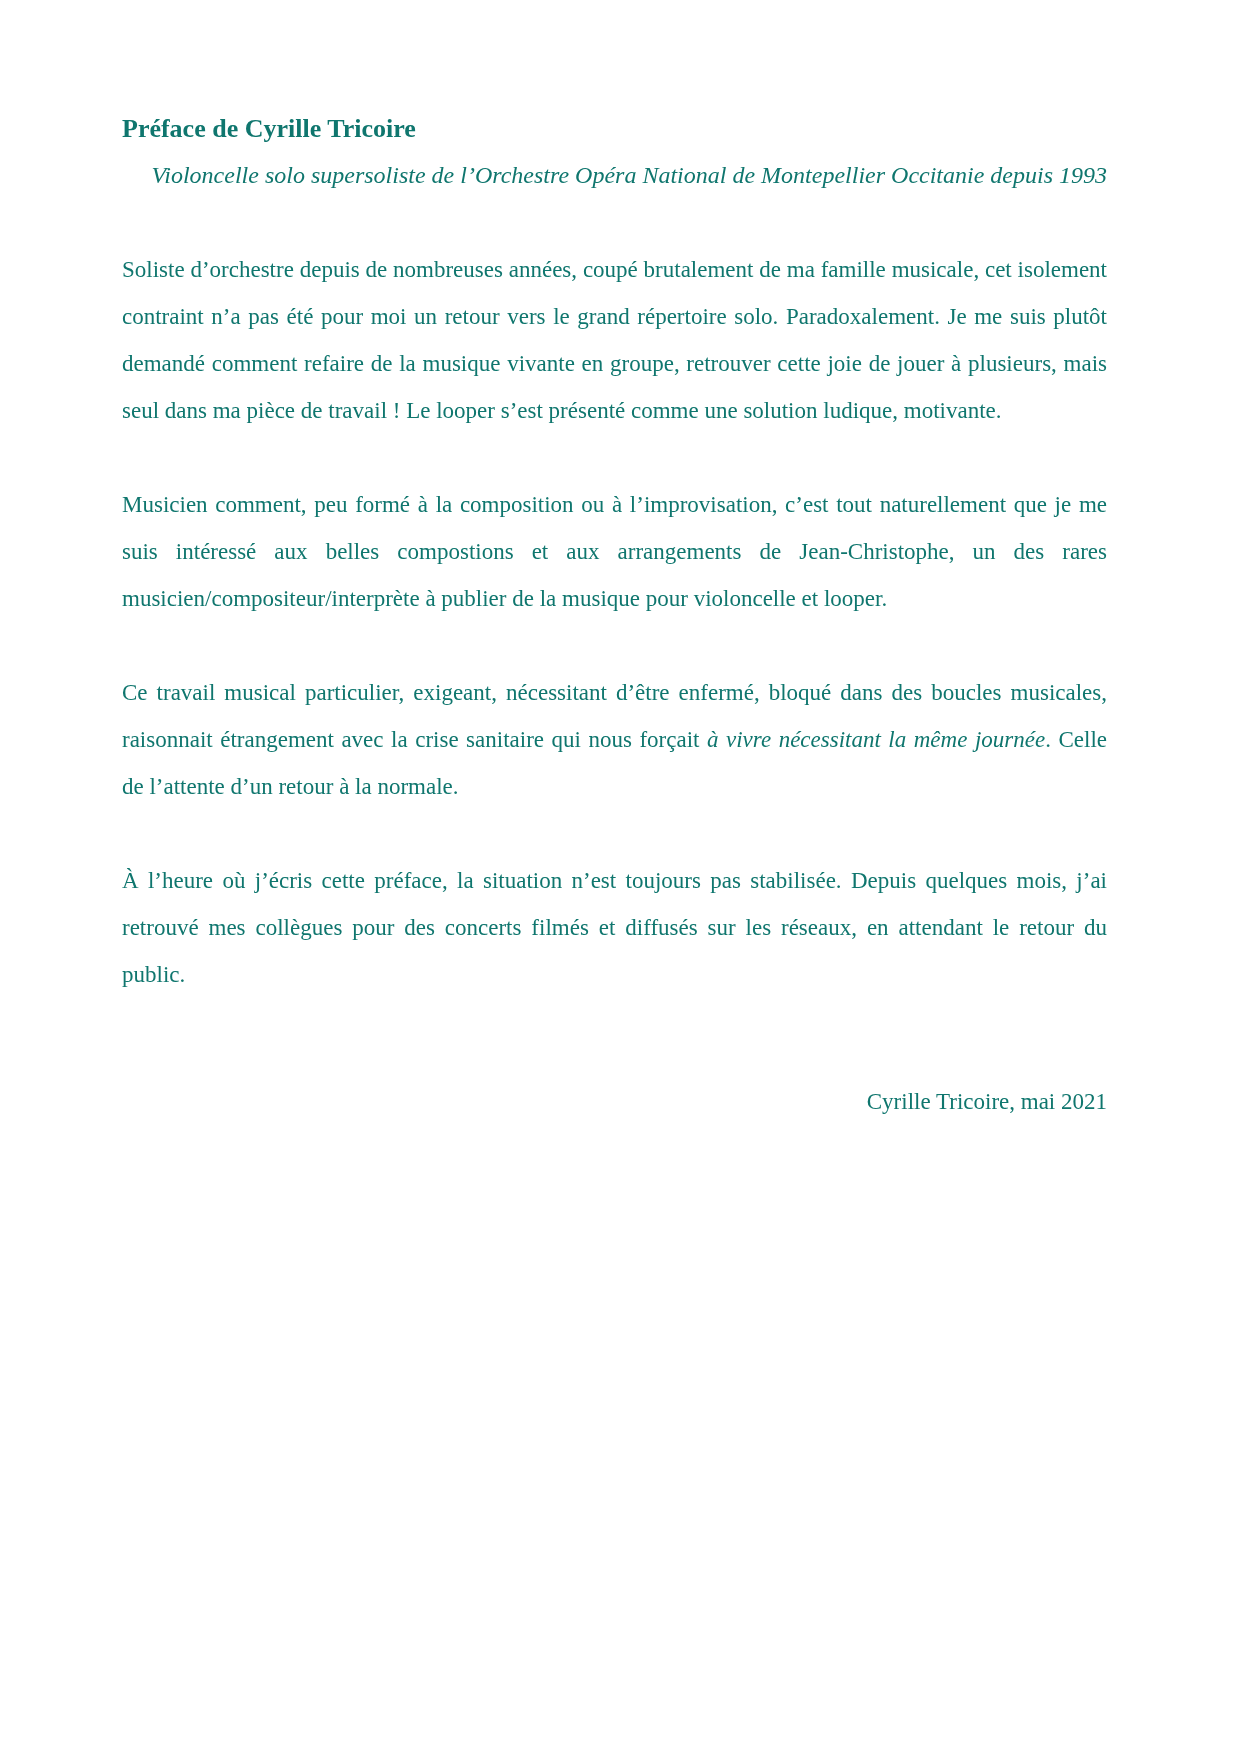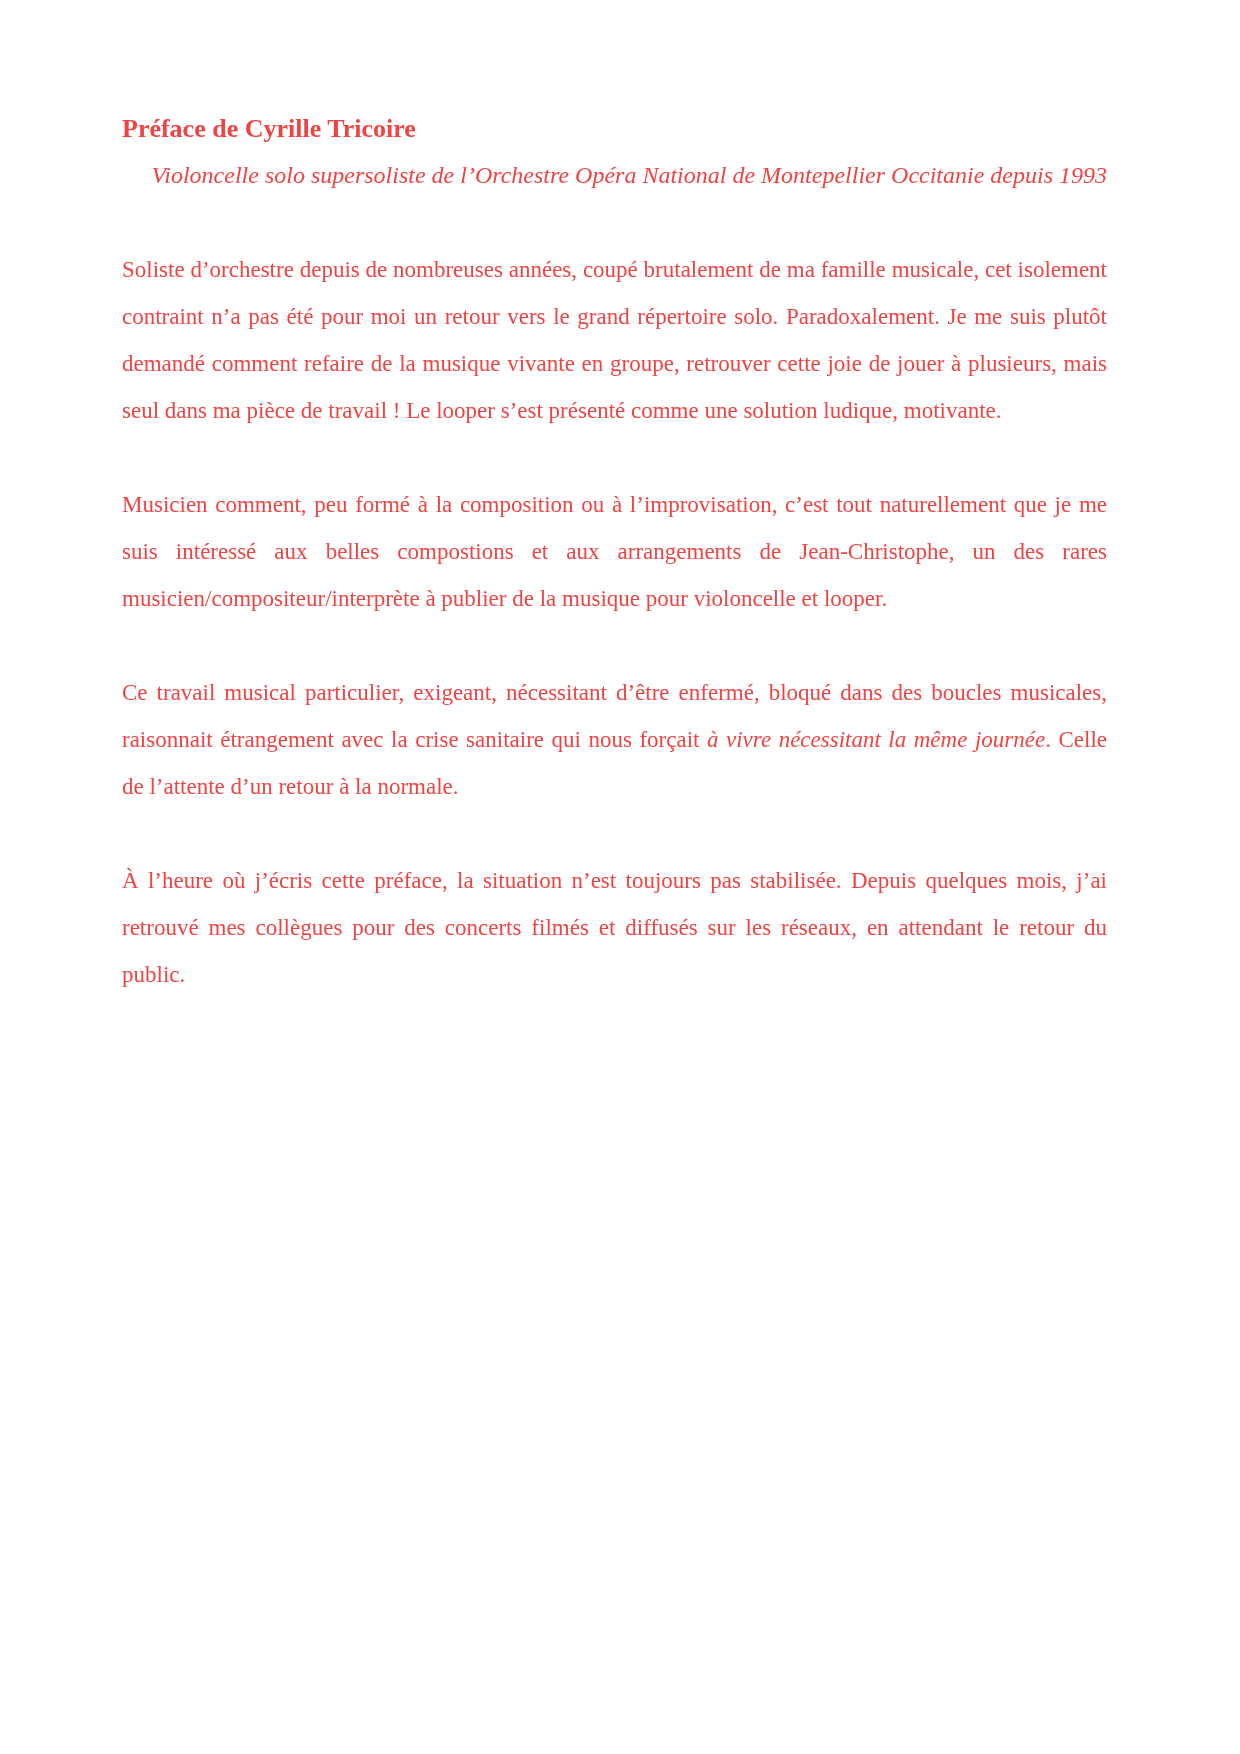--- a/index.html
+++ b/index.html
@@ -5,21 +5,21 @@
   html, body {
     margin: 0;
     padding: 0;
     background: #ffffff;
   }
   .page {
     position: relative;
     width: 1240px;
     height: 1714px;
     background: #ffffff;
-    color: #ef4444;
+    color: #0f766e;
     font-family: "Liberation Serif", "DejaVu Serif", serif;
     overflow: hidden;
     box-sizing: border-box;
   }
   .content {
     position: absolute;
     left: 122px;
     top: 105px;
     width: 985px;
   }
@@ -71,15 +71,16 @@
 
     <p class="body-para">Soliste d’orchestre depuis de nombreuses années, coupé brutalement de ma famille musicale, cet isolement contraint n’a pas été pour moi un retour vers le grand répertoire solo. Paradoxalement. Je me suis plutôt demandé comment refaire de la musique vivante en groupe, retrouver cette joie de jouer à plusieurs, mais seul dans ma pièce de travail ! Le looper s’est présenté comme une solution ludique, motivante.</p>
 
     <p class="body-para">Musicien comment, peu formé à la composition ou à l’improvisation, c’est tout naturellement que je me suis intéressé aux belles compostions et aux arrangements de Jean-Christophe, un des rares musicien/compositeur/interprète à publier de la musique pour violoncelle et looper.</p>
 
     <p class="body-para"><span>Ce travail musical particulier, exigeant, nécessitant d’être enfermé, bloqué dans des boucles musicales, raisonnait étrangement avec la crise sanitaire qui nous forçait </span><span class="italic-phrase">à vivre nécessitant la même journée</span><span>. Celle de l’attente d’un retour à la normale.</span></p>
 
     <p class="body-para">À l’heure où j’écris cette préface, la situation n’est toujours pas stabilisée. Depuis quelques mois, j’ai retrouvé mes collègues pour des concerts filmés et diffusés sur les réseaux, en attendant le retour du public.</p>
 
 
+    <p class="signature">Cyrille Tricoire, mai 2021</p>
 
   </div>
 </div>
 
 </body></html>

